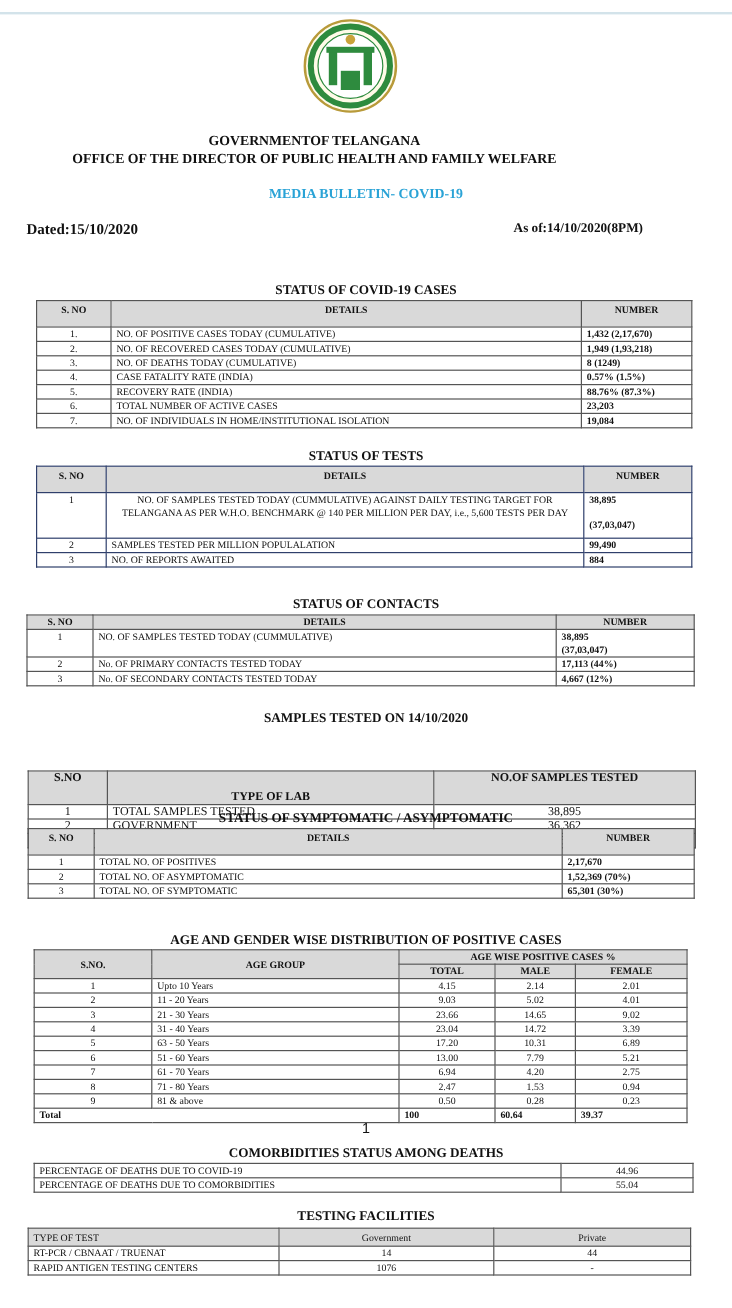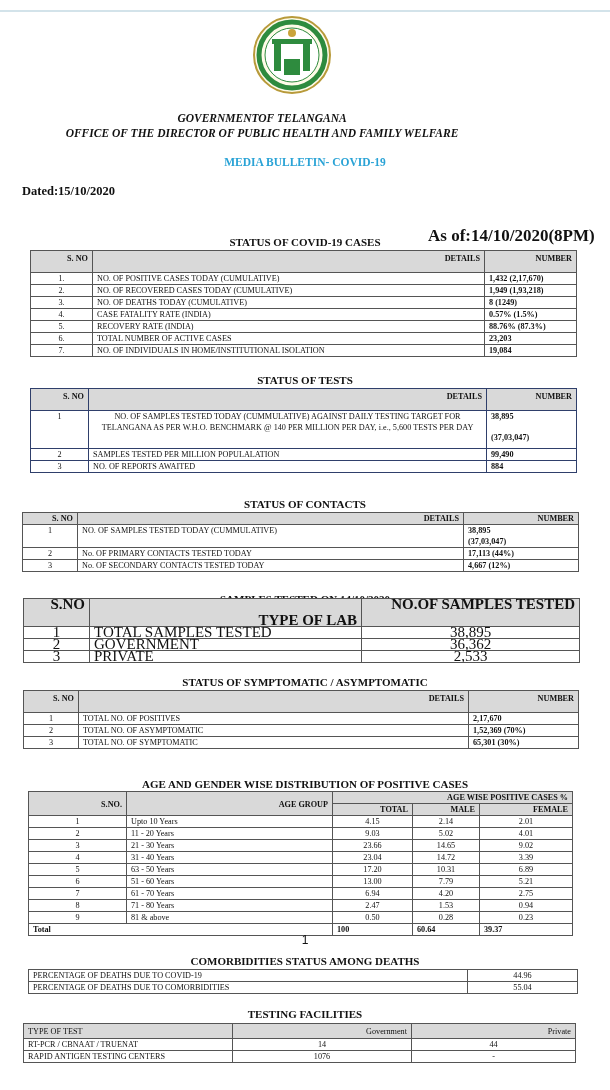--- a/index.html
+++ b/index.html
@@ -2,28 +2,28 @@
 <html><head>
 <meta charset="utf-8">
 <style>
   html, body { margin: 0; padding: 0; background: #ffffff; }
   body {
     width: 610px; height: 1090px; position: relative; overflow: hidden;
     font-family: "Liberation Serif", "DejaVu Serif", serif; color: #111;
   }
   .topline { position: absolute; left: 0; top: 10px; width: 610px; height: 2px; background: #d3e3ea; }
   .logo { position: absolute; left: 244px; top: 15px; width: 96px; height: 80px; }
-  .hdr { position: absolute; left: 0; width: 524px; text-align: center; font-weight: bold; font-size: 11.5px; font-style: italic; }
+  .hdr { position: absolute; left: 0; width: 524px; text-align: center; font-weight: bold; font-size: 11.5px; }
   .bulletin { position: absolute; left: 0; width: 610px; text-align: center; font-weight: bold; font-size: 11.5px; color: #2aa3d6; top: 156px; }
   .dated { position: absolute; left: 22px; top: 184px; font-weight: bold; font-size: 12.5px; }
-  .asof { position: absolute; left: 428px; top: 184px; font-weight: bold; font-size: 17px; margin-top: 42px; }
+  .asof { position: absolute; left: 428px; top: 184px; font-weight: bold; font-size: 11px; }
   .sec-title { position: absolute; left: 0; width: 610px; text-align: center; font-weight: bold; font-size: 11px; }
   table { position: absolute; border-collapse: collapse; font-size: 8.2px; table-layout: fixed; }
   td, th { border: 1px solid #555; padding: 0 4px; line-height: 11px; height: 11px; vertical-align: middle; overflow: hidden; white-space: nowrap; }
-  th { background: #d9d9d9; font-weight: bold; text-align: right; vertical-align: top; padding-top: 2px; }
+  th { background: #d9d9d9; font-weight: bold; text-align: center; vertical-align: top; padding-top: 2px; }
   td.c { text-align: center; }
   td.b { font-weight: bold; }
   td.wrap { white-space: normal; vertical-align: top; text-align: center; }
   .blue td, .blue th { border-color: #2f3f6b; }
   .pagenum { position: absolute; left: 0; width: 610px; text-align: center; top: 933px; font-family: "Liberation Sans", sans-serif; font-size: 12px; }
 </style>
 </head>
 <body>
 
 <div class="topline"></div>
@@ -158,21 +158,21 @@
       </tr>
   <tr>
         <td class="c">3</td>
         <td>No. OF SECONDARY CONTACTS TESTED TODAY</td>
         <td class="b">4,667  (12%)</td>
       </tr>
 </tbody>
   </table>
 
 <div class="sec-title" style="top:593px">SAMPLES TESTED ON 14/10/2020</div>
-<table style="left:23px; top:598px; width:556px; font-size:15px;">
+<table style="left:23px; top:642px; width:556px; font-size:10px;">
   <colgroup>
       <col style="width:66px">
       <col style="width:272px">
       <col style="width:218px">
     </colgroup>
   <tbody>
       <tr>
     <th style="padding-top:0">S.NO</th>
     <th style="padding-top:16px">TYPE OF LAB</th>
     <th style="padding-top:0">NO.OF SAMPLES TESTED</th>

